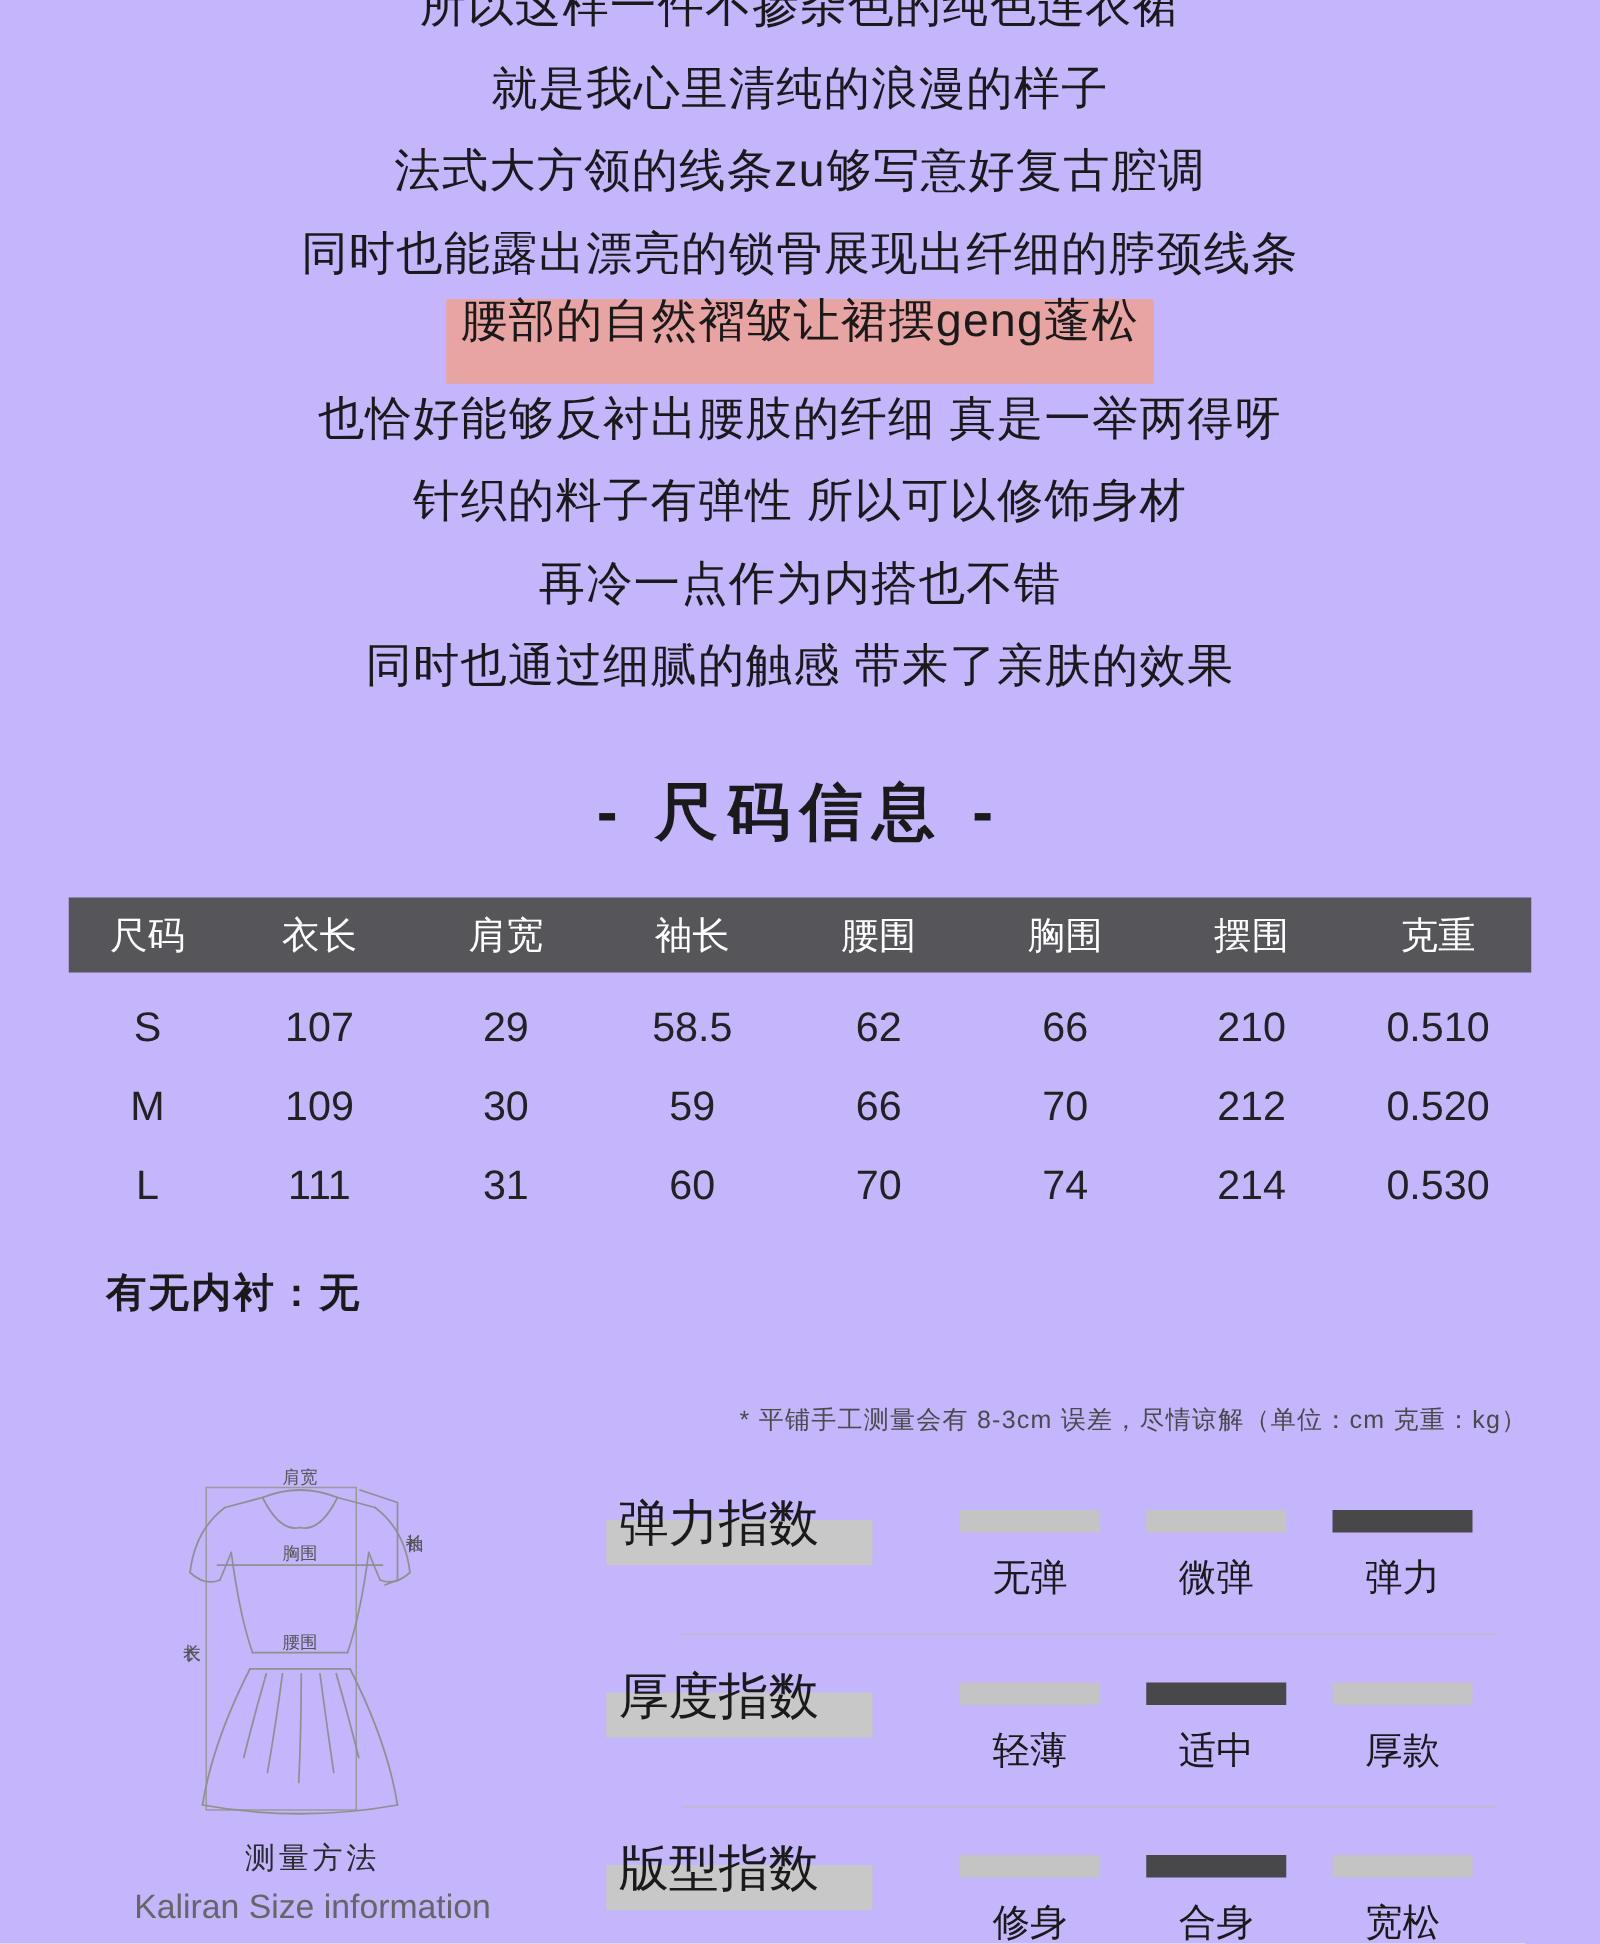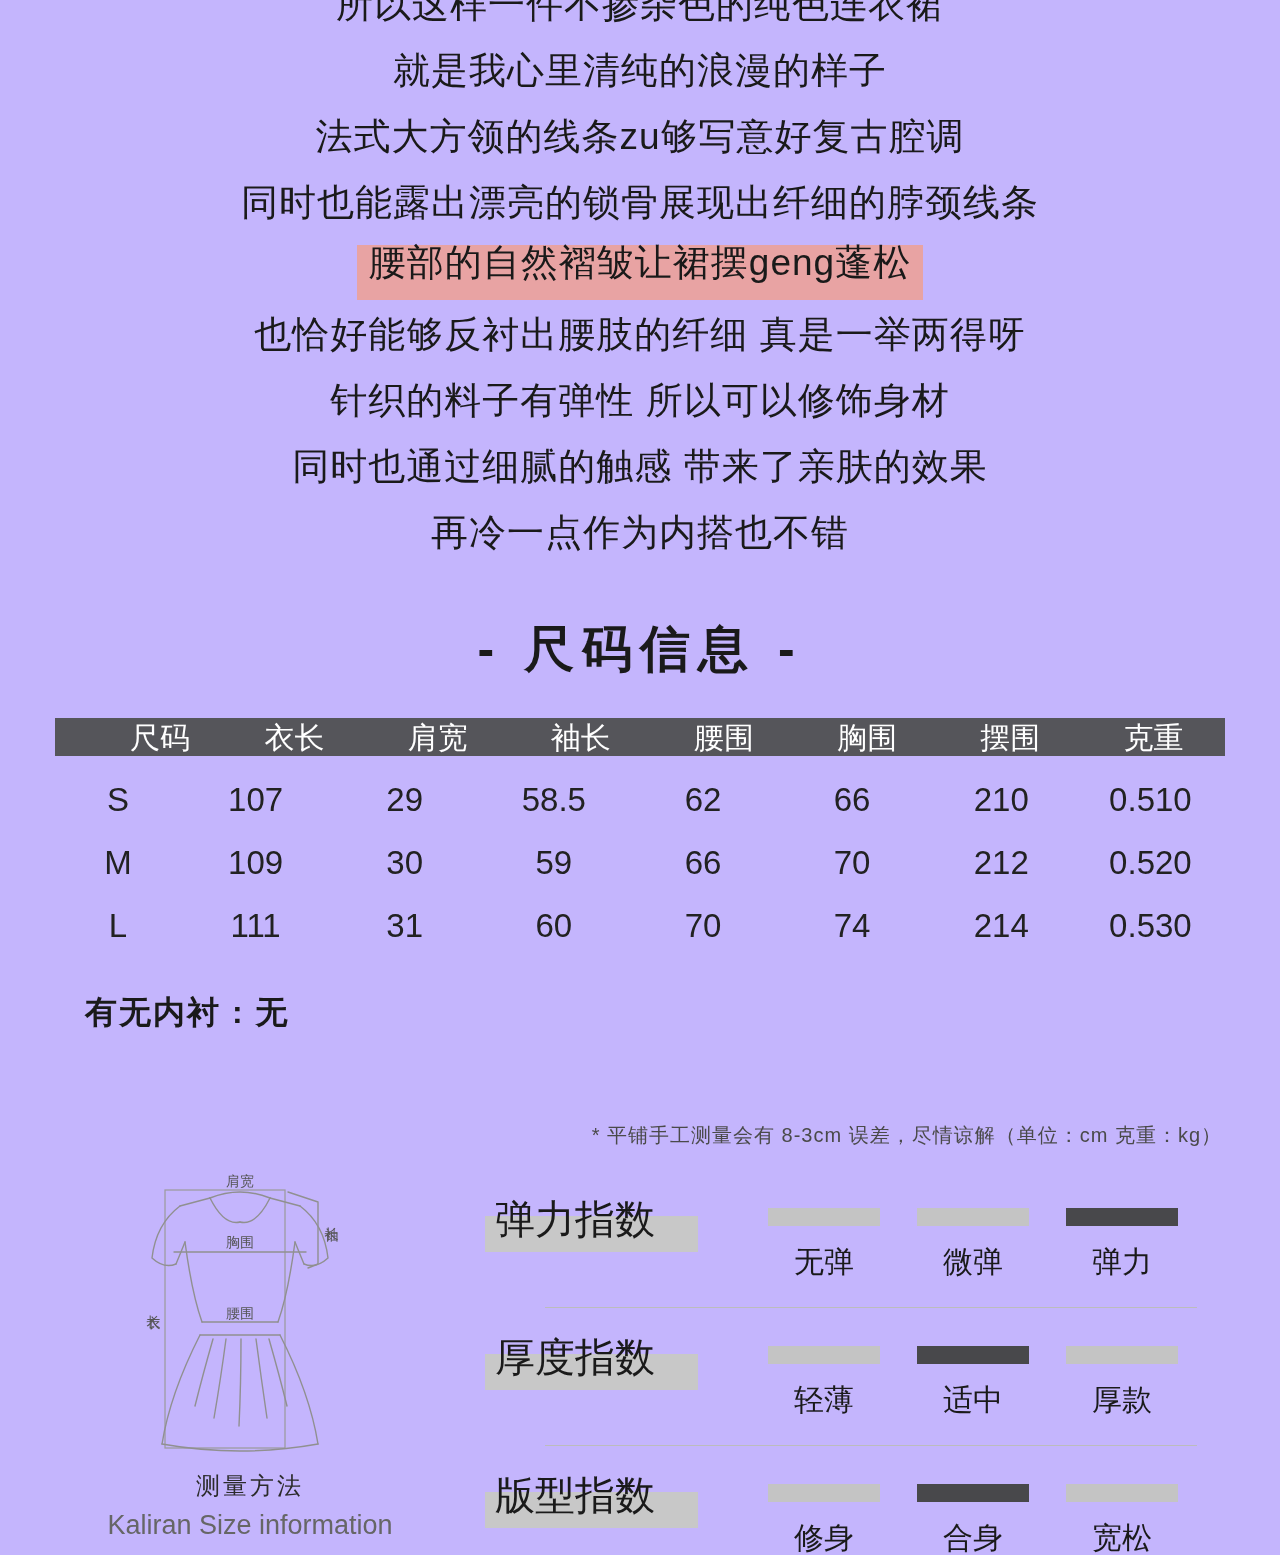--- a/index.html
+++ b/index.html
@@ -13,31 +13,31 @@
   html,body{background:#fff;}
   body{font-family:"Liberation Sans","DejaVu Sans",sans-serif;color:#1a1a1a;}
   .page{position:relative;width:1280px;height:1555px;margin:0 auto;background:#c4b5fd;overflow:hidden;}
 
   
   .description{margin-top:-28px;text-align:center;}
   .desc-line{height:66px;display:flex;align-items:center;justify-content:center;
              font-size:37px;font-weight:500;letter-spacing:1px;white-space:pre;}
   .desc-line .hl{
     background:linear-gradient(to bottom, transparent 7px, var(--highlight-pink) 7px);
-    padding:0 12px 12px 12px;
+    padding:0 12px 25px 12px;
   }
 
   
   .size-title{margin-top:52px;height:62px;display:flex;align-items:center;justify-content:center;
               font-size:50px;font-weight:bold;letter-spacing:8px;}
 
   
   .size-table{width:1170px;margin:38px auto 0 auto;}
   .st-row{display:grid;grid-template-columns:126px repeat(7,1fr);}
-  .st-head{background:var(--table-header-bg);color:#fff;height:38px;padding-left:42px;}
+  .st-head{background:var(--table-header-bg);color:#fff;height:60px;}
   .st-head .st-cell{font-size:30px;font-weight:500;}
   .st-cell{display:flex;align-items:center;justify-content:center;}
   .st-body{padding-top:12px;}
   .st-body .st-row{height:63px;}
   .st-body .st-cell{font-size:33px;color:#222;}
 
   
   .lining{margin:34px 0 0 85px;font-size:32px;font-weight:bold;letter-spacing:2px;}
   .note{position:absolute;top:1122px;right:58px;font-size:20px;color:#4a4a4a;letter-spacing:1px;}
 
@@ -69,22 +69,22 @@
 <div class="page">
 
   <section class="description">
     <div class="desc-line"><span>所以这样一件不掺杂色的纯色连衣裙</span></div>
     <div class="desc-line"><span>就是我心里清纯的浪漫的样子</span></div>
     <div class="desc-line"><span>法式大方领的线条zu够写意好复古腔调</span></div>
     <div class="desc-line"><span>同时也能露出漂亮的锁骨展现出纤细的脖颈线条</span></div>
     <div class="desc-line"><span class="hl">腰部的自然褶皱让裙摆geng蓬松</span></div>
     <div class="desc-line"><span>也恰好能够反衬出腰肢的纤细 真是一举两得呀</span></div>
     <div class="desc-line"><span>针织的料子有弹性 所以可以修饰身材</span></div>
+    <div class="desc-line"><span>再冷一点作为内搭也不错</span></div>
     <div class="desc-line"><span>同时也通过细腻的触感 带来了亲肤的效果</span></div>
-    <div class="desc-line"><span>再冷一点作为内搭也不错</span></div>
   </section>
 
   <h2 class="size-title">- 尺码信息 -</h2>
 
   <div class="size-table">
     <div class="st-row st-head">
       <div class="st-cell">尺码</div>
       <div class="st-cell">衣长</div>
       <div class="st-cell">肩宽</div>
       <div class="st-cell">袖长</div>

